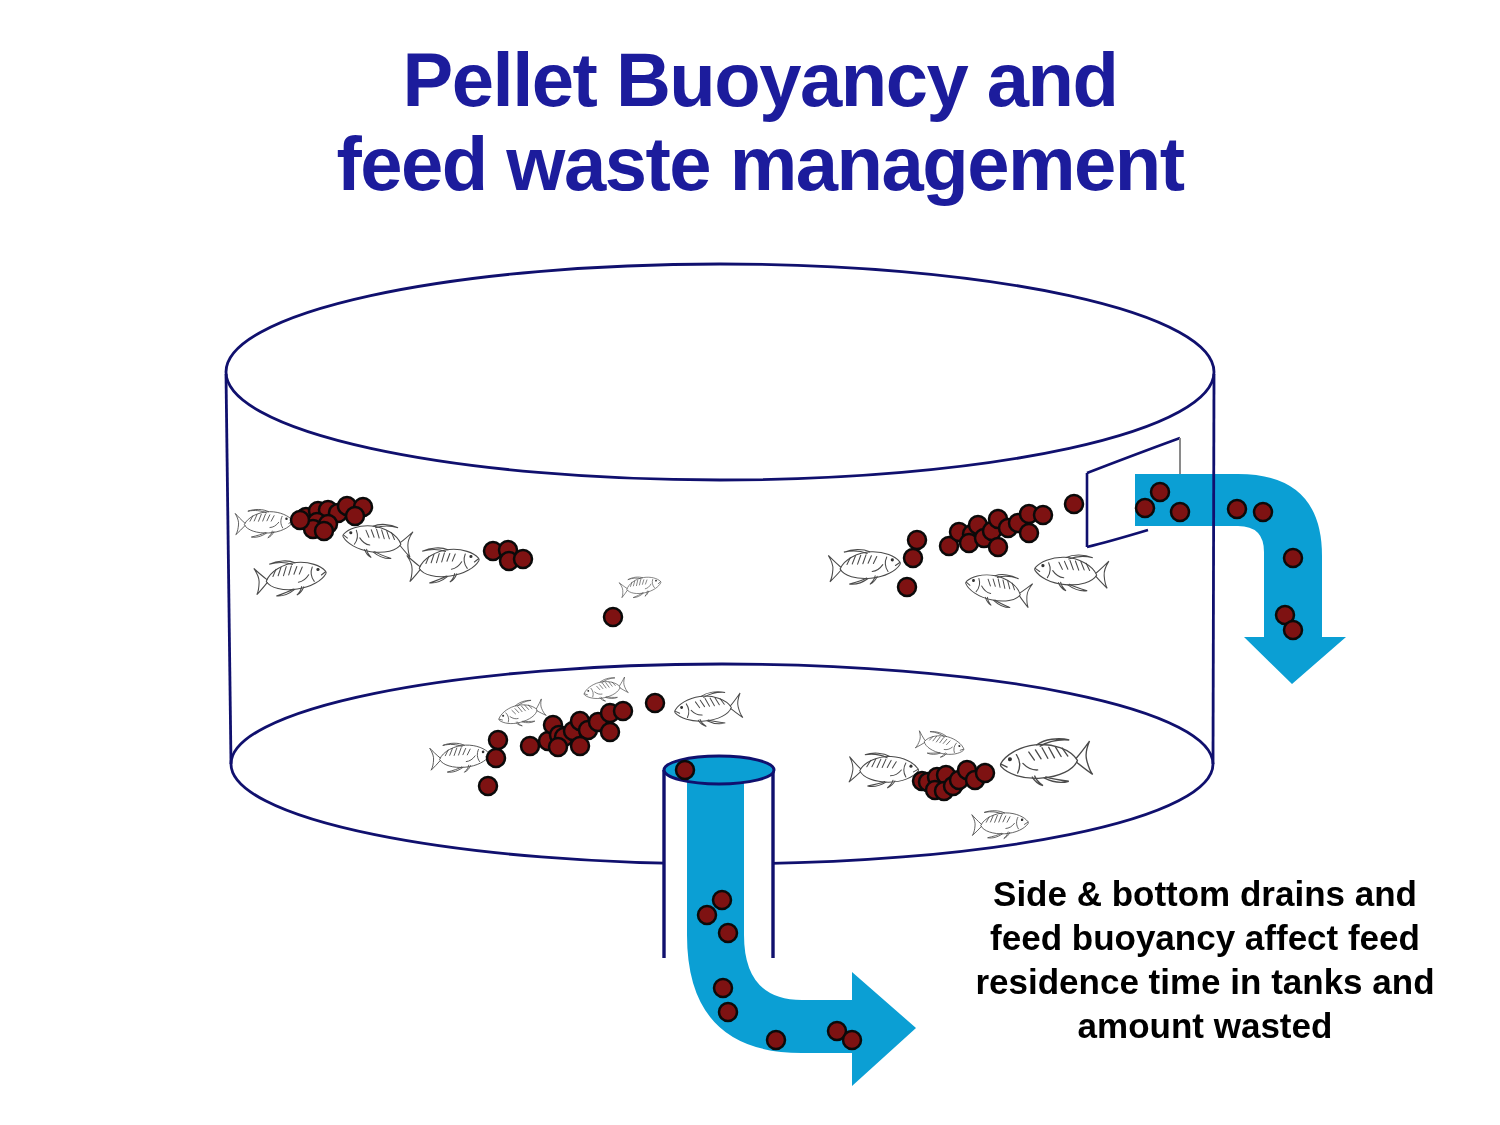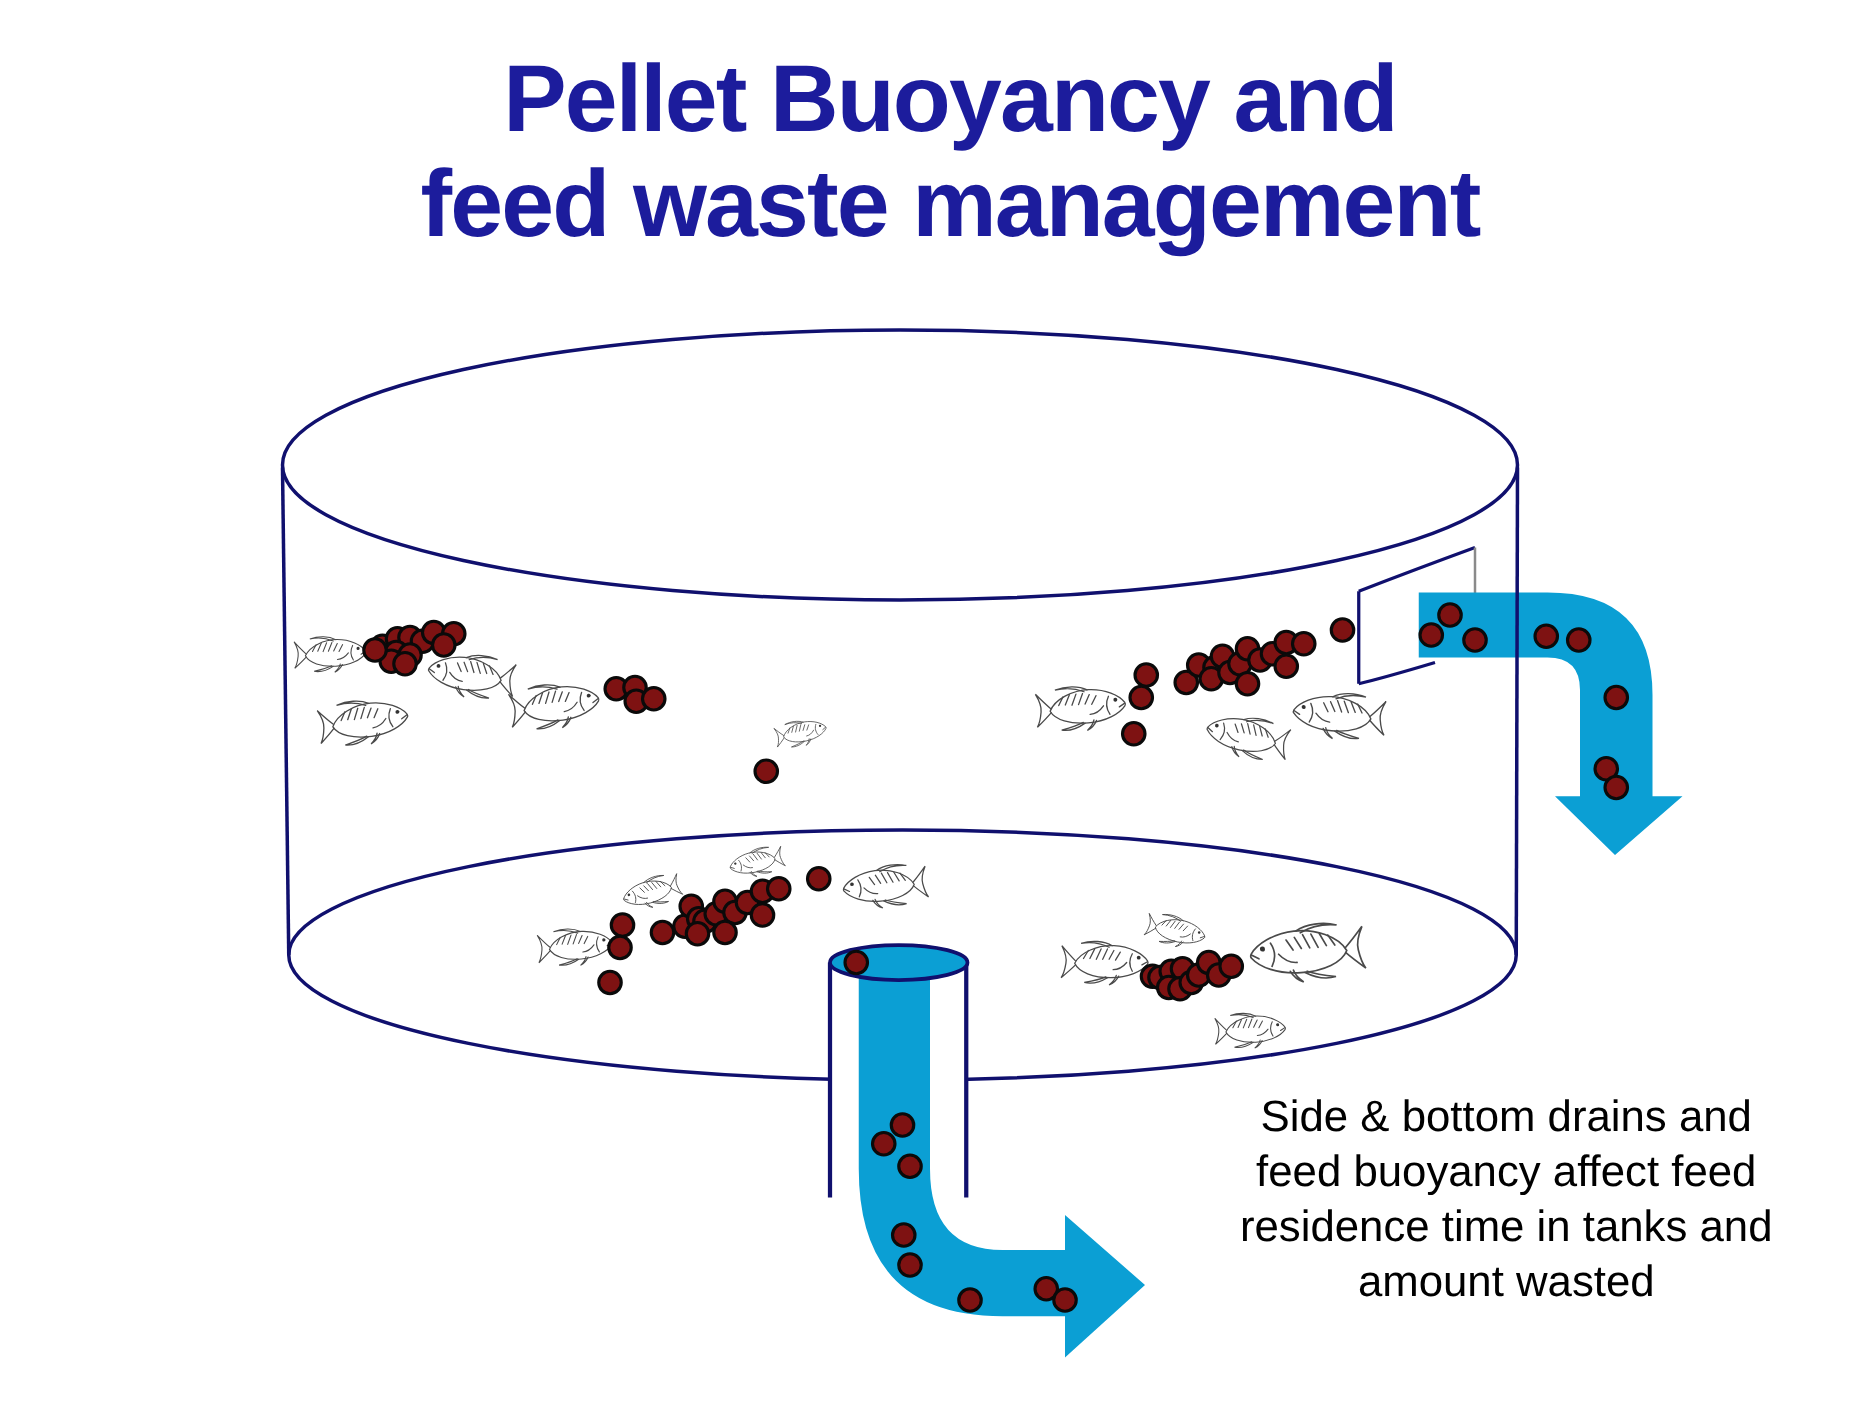--- a/index.html
+++ b/index.html
@@ -13,20 +13,21 @@
     text-align:center;
     font-size:76px; font-weight:bold; letter-spacing:-1.5px;
     line-height:84px; color:var(--title-navy);
     white-space:pre-line;
   }
   .caption {
     position:absolute; top:872px; left:935px; width:540px;
     text-align:center;
     font-size:35px; line-height:44px; color:#000000;
     white-space:pre-line;
+    font-weight:bold;
   }
   svg.diagram { position:absolute; left:0; top:0; }
 
   .rim        { fill:none; stroke:var(--outline-navy); stroke-width:2.8; }
   .wall       { stroke:var(--outline-navy); stroke-width:2.8; fill:none; }
   .panel      { fill:#ffffff; }
   .panel-edge { fill:none; stroke:var(--outline-navy); stroke-width:2.6; }
   .panel-edge-gray { fill:none; stroke:var(--panel-gray); stroke-width:2; }
   .arrow      { fill:var(--arrow-blue); }
   .pipe-fill  { fill:#ffffff; }

